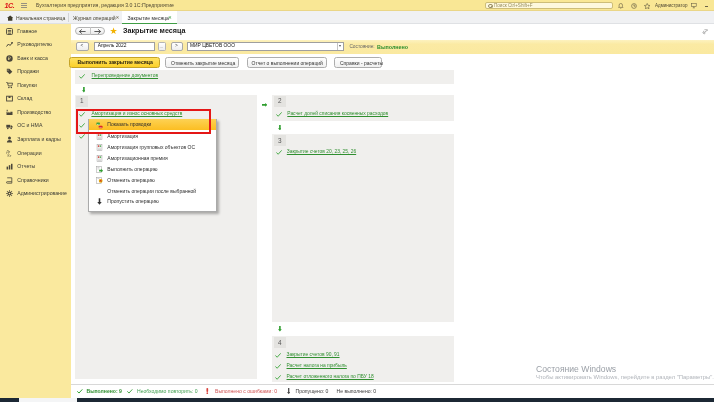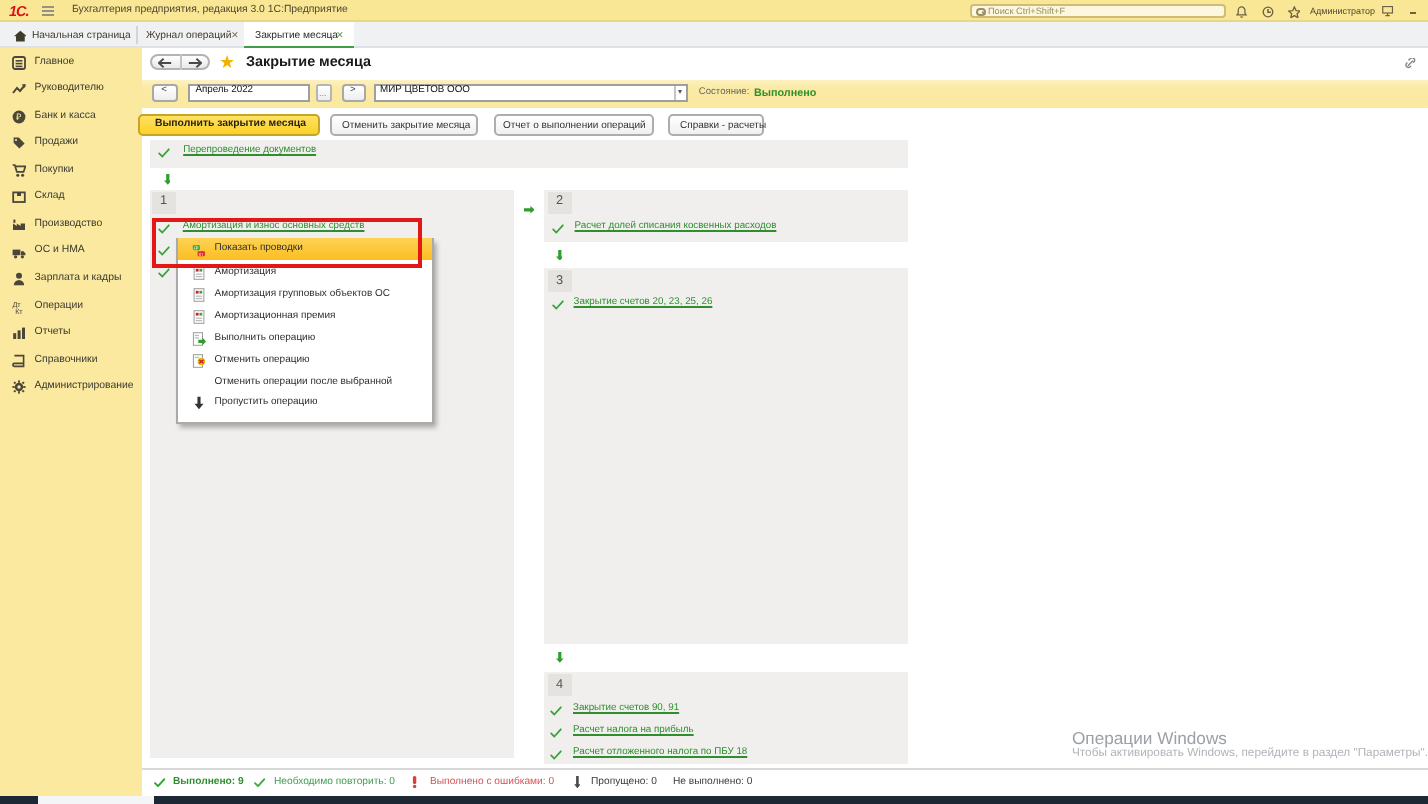--- a/index.html
+++ b/index.html
@@ -260,21 +260,21 @@
 <div class="abs lnk" style="left:286.5px;top:353px;">Закрытие счетов 90, 91</div>
 <svg class="abs" style="left:274.7px;top:364.0px;" width="6" height="5" viewBox="0 0 6.4 5.4">
     <path d="M0.6 2.9 L2.3 4.6 L5.8 0.7" fill="none" stroke="#35a435" stroke-width="0.95" stroke-linecap="round" stroke-linejoin="round"></path>
   </svg>
 <div class="abs lnk" style="left:286.5px;top:364.2px;">Расчет налога на прибыль</div>
 <svg class="abs" style="left:274.7px;top:374.8px;" width="6" height="5" viewBox="0 0 6.4 5.4">
     <path d="M0.6 2.9 L2.3 4.6 L5.8 0.7" fill="none" stroke="#35a435" stroke-width="0.95" stroke-linecap="round" stroke-linejoin="round"></path>
   </svg>
 <div class="abs lnk" style="left:286.5px;top:375px;">Расчет отложенного налога по ПБУ 18</div>
 
-<div class="abs" style="left:536px;top:364.8px;font-size:8.6px;color:#9ba0a7;">Операции Windows</div>
+<div class="abs" style="left:536px;top:364.8px;font-size:8.6px;color:#9ba0a7;">Состояние Windows</div>
 <div class="abs" style="left:536px;top:375.4px;font-size:5.9px;color:#b0b4ba;">Чтобы активировать Windows, перейдите в раздел "Параметры".</div>
 
 <div class="abs" style="left:88px;top:119px;width:129px;height:93px;background:#fff;border:0.7px solid #aaaaaa;box-shadow:1.6px 1.8px 2.5px rgba(0,0,0,0.3);box-sizing:border-box;"></div>
 <div class="abs" style="left:88.8px;top:119.4px;width:127.4px;height:10.6px;background:linear-gradient(#fdd254,#fcbe22);"></div>
 <div id="menu">
     <div class="abs" style="left:95.8px;top:121.5px;width:7px;height:7px;">
       <svg width="7" height="7" viewBox="0 0 10 10">
         <rect x="0.6" y="0.8" width="5" height="3.6" rx="0.8" fill="#3fa23f"></rect>
         <text x="1.2" y="3.9" font-size="3.4" fill="#eaffea" font-family="Liberation Sans">Дт</text>
         <rect x="4" y="5.2" width="5.2" height="3.6" rx="0.8" fill="#d8262a"></rect>

